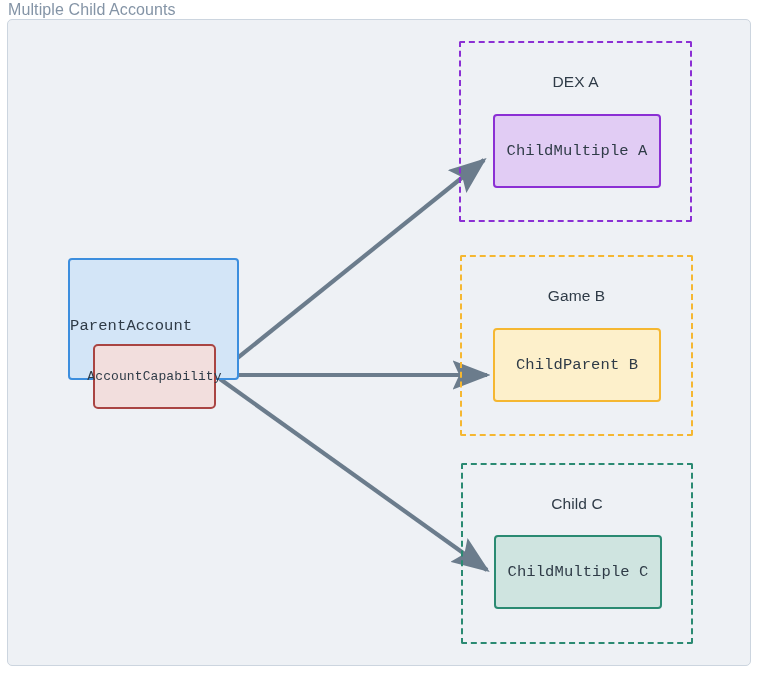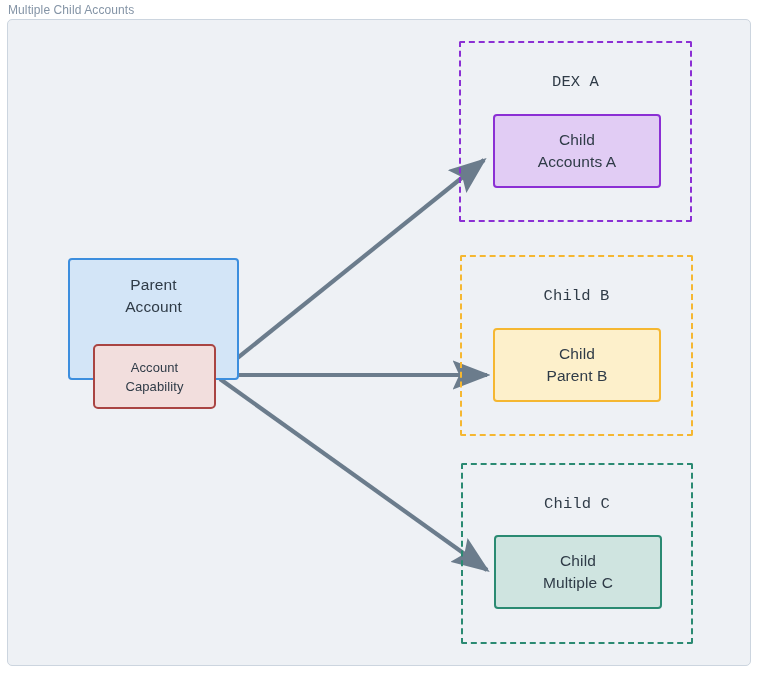--- a/index.html
+++ b/index.html
@@ -21,21 +21,21 @@
     top: 0;
     width: 762px;
     height: 678px;
   }
 
   
   #diagram-caption {
     position: absolute;
     left: 8px;
     top: 3px;
-    font-size: 12px;
+    font-size: 16px;
     line-height: 14px;
     color: #8494a6;
     letter-spacing: 0.1px;
     white-space: nowrap;
   }
 
   
   #diagram-frame {
     position: absolute;
     left: 7px;
@@ -56,28 +56,29 @@
     width: 762px;
     height: 678px;
     pointer-events: none;
   }
 
   
   .node-box {
     position: absolute;
     box-sizing: border-box;
     display: flex;
-    flex-direction: column;
+    flex-direction: row;
     align-items: center;
     justify-content: center;
     text-align: center;
     color: #2f3b47;
     font-size: 15.5px;
     line-height: 22px;
     letter-spacing: 0.1px;
+    font-family: Liberation Mono, monospace;
   }
 
   
   #parent-account-box {
     left: 68px;
     top: 258px;
     width: 171px;
     height: 122px;
     background: #d3e5f7;
     border: 2px solid #3c8ede;
@@ -115,21 +116,20 @@
   }
   .group-title {
     position: absolute;
     left: 0;
     right: 0;
     text-align: center;
     font-size: 15.5px;
     line-height: 22px;
     color: #2f3b47;
     letter-spacing: 0.1px;
-    font-family: Liberation Mono, monospace;
   }
 
   #group-dex-a {
     left: 459px;
     top: 41px;
     width: 233px;
     height: 181px;
     border-color: #8b2fd4;
   }
   #group-defi-b {
@@ -210,25 +210,25 @@
   <div class="node-box" id="account-capability-box">
     <span class="node-line">Account</span>
     <span class="node-line">Capability</span>
   </div>
 
   <div class="group-container" id="group-dex-a">
     <div class="group-title">DEX A</div>
   </div>
   <div class="node-box" id="child-account-a-box">
     <span class="node-line">Child</span>
-    <span class="node-line">Accounts A</span>
+    <span class="node-line">Multiple A</span>
   </div>
 
   <div class="group-container" id="group-defi-b">
-    <div class="group-title">Child B</div>
+    <div class="group-title">Game B</div>
   </div>
   <div class="node-box" id="child-account-b-box">
     <span class="node-line">Child</span>
     <span class="node-line">Parent B</span>
   </div>
 
   <div class="group-container" id="group-game-c">
     <div class="group-title">Child C</div>
   </div>
   <div class="node-box" id="child-account-c-box">

